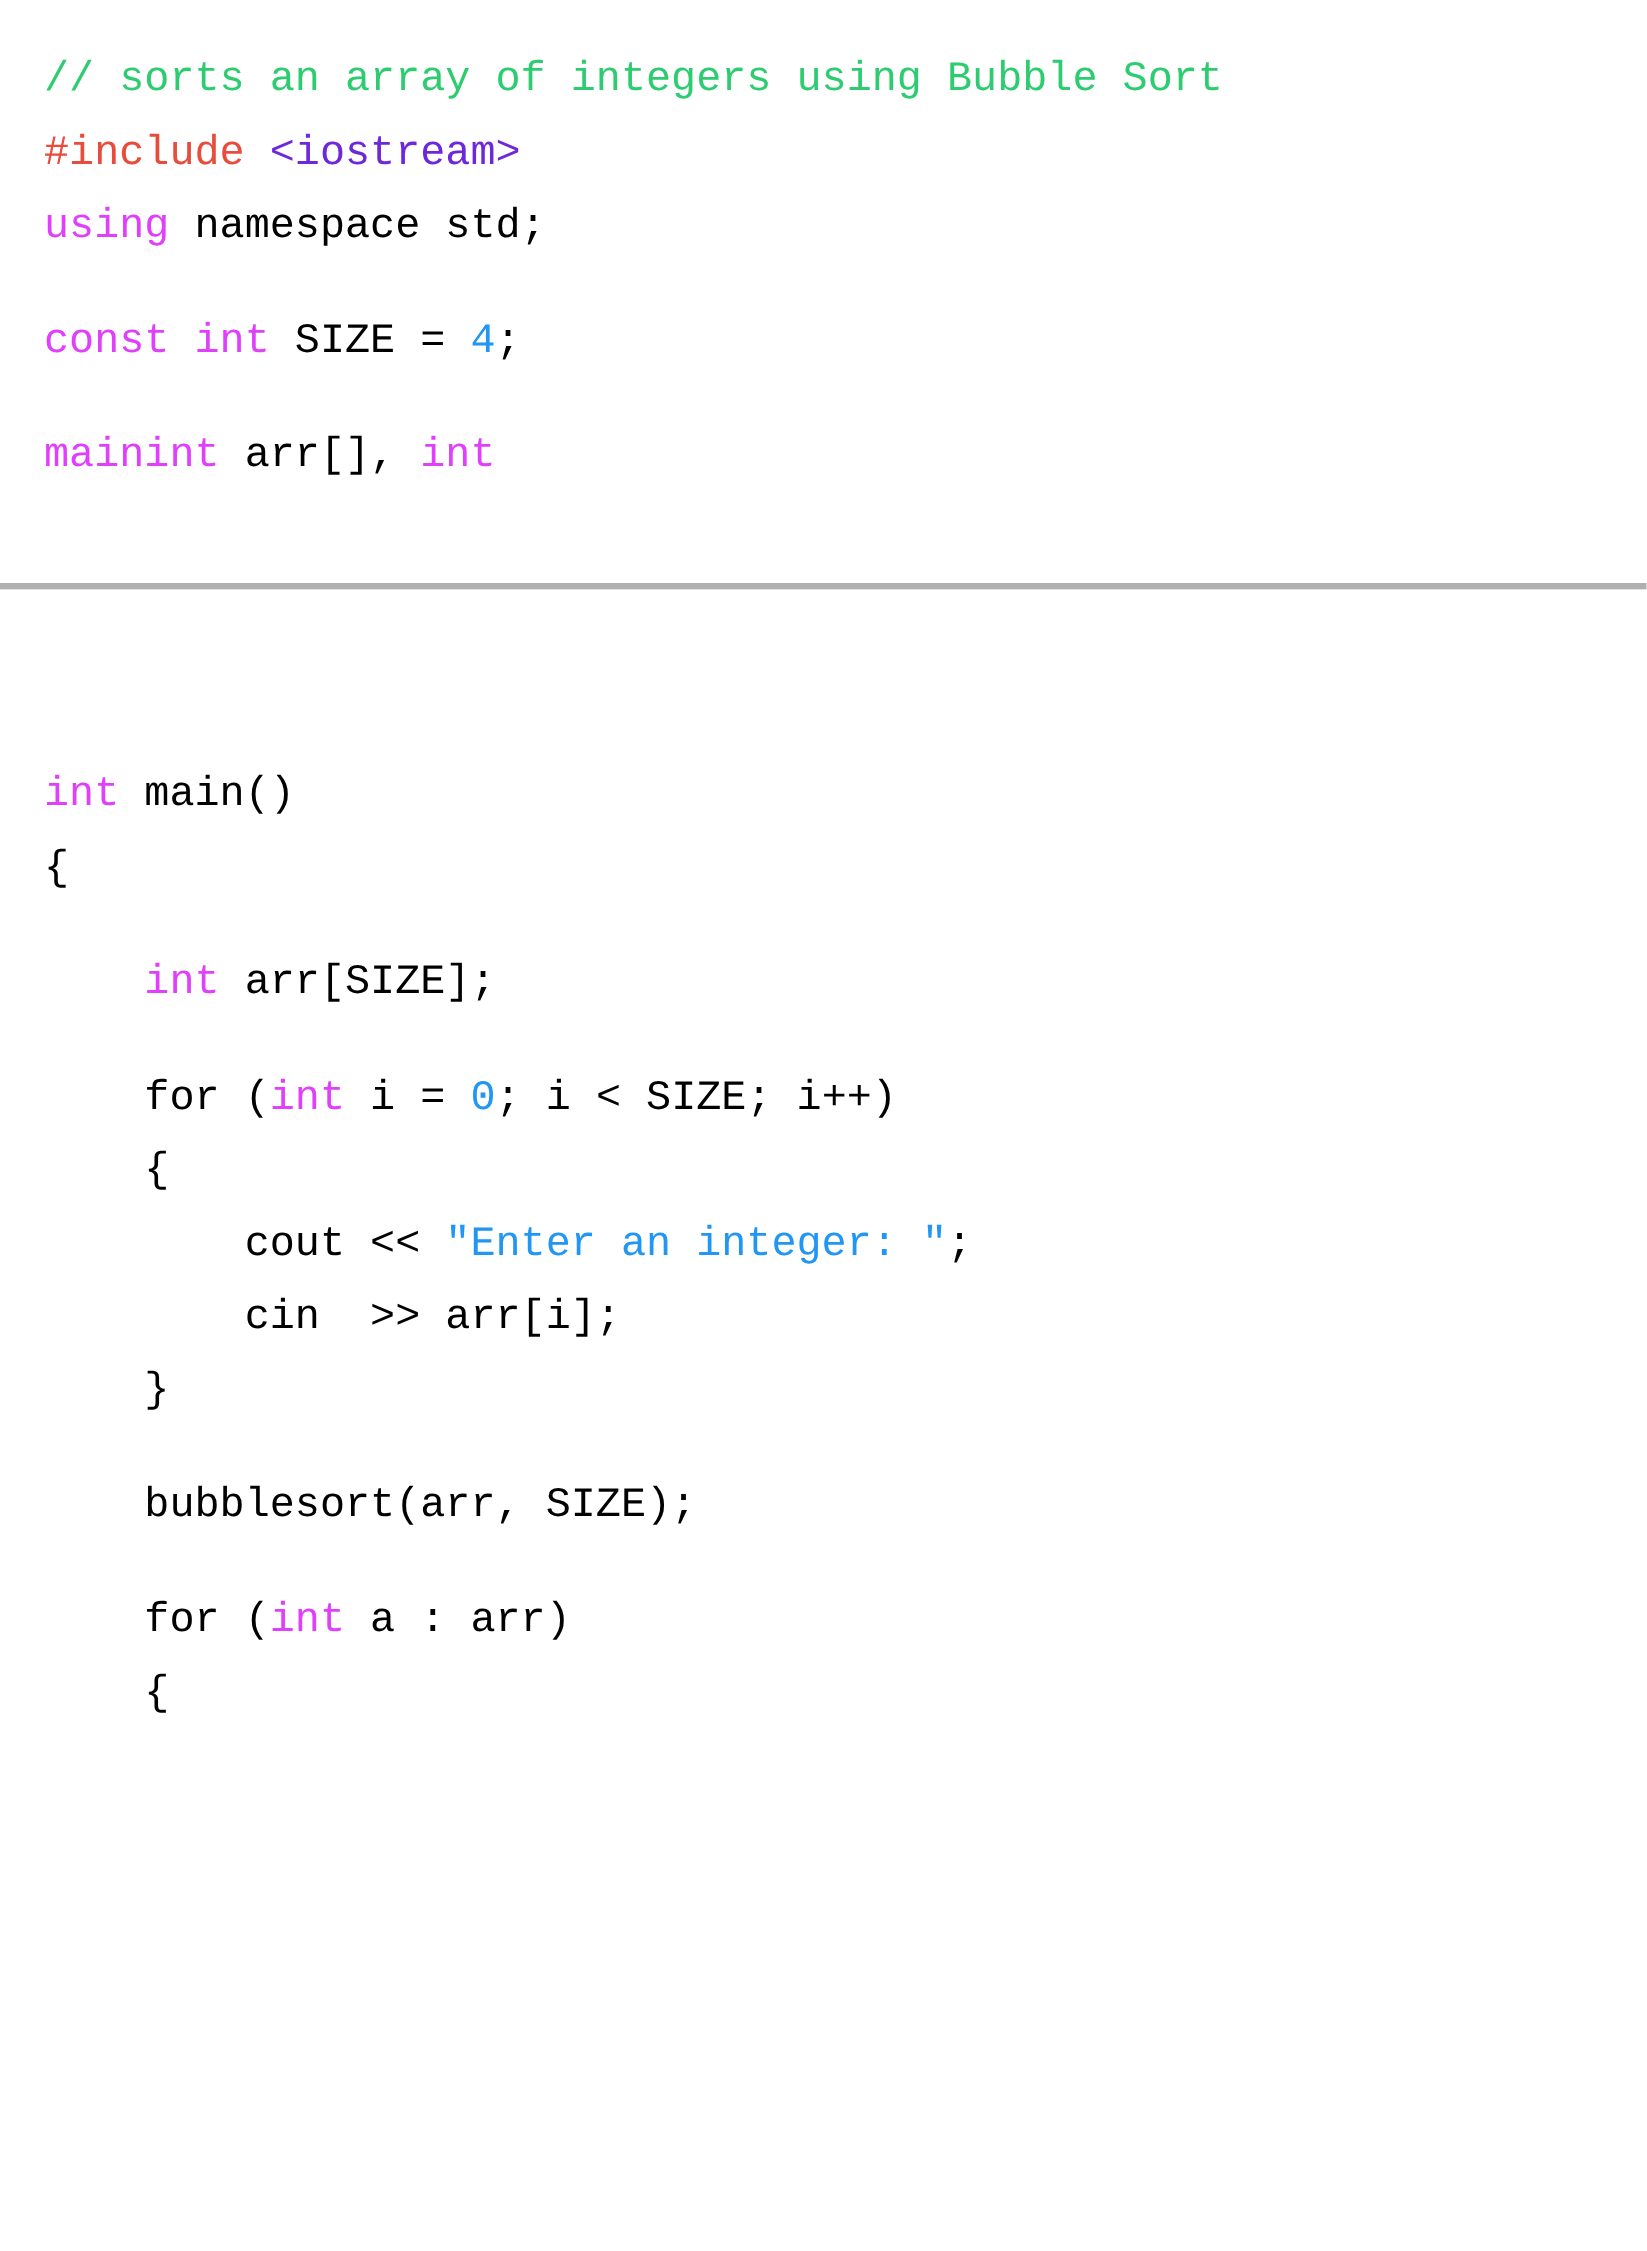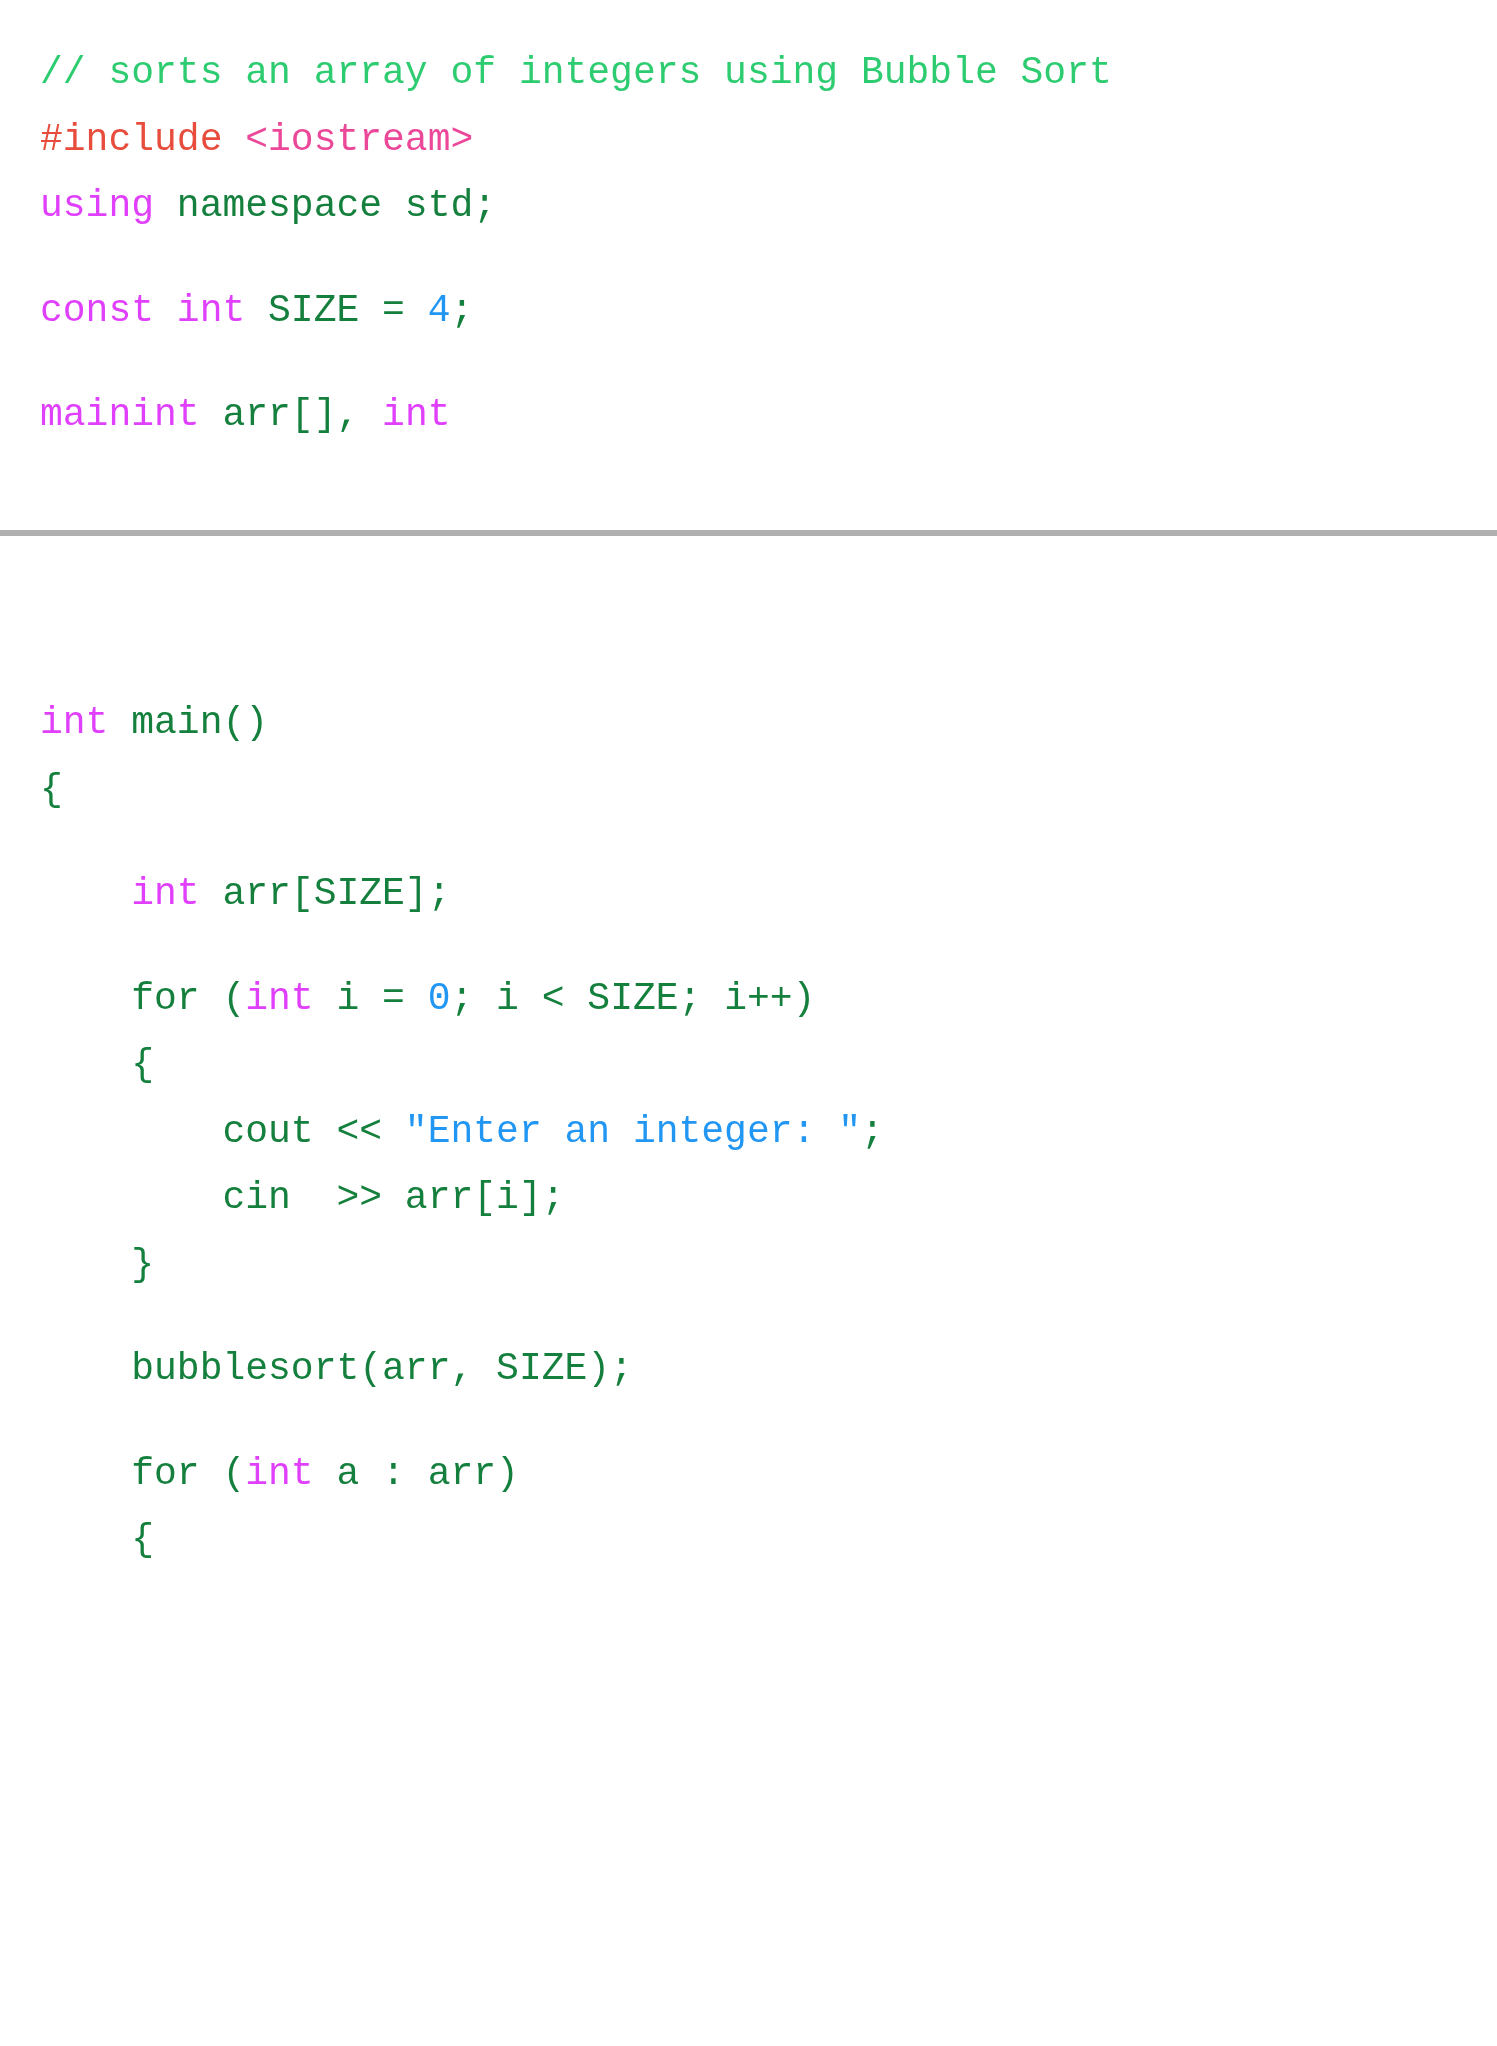--- a/index.html
+++ b/index.html
@@ -56,23 +56,23 @@
       
     }
 
     .spacer {
       height: 38px;
     }
 
     
     .c-comment   { color: #2ecc71; }   
     .c-include   { color: #e74c3c; }   
-    .c-header    { color: #ec4899; }   
+    .c-header    { color: #6d28d9; }   
     .c-keyword   { color: #e040fb; font-family: Liberation Mono, monospace; }   
-    .c-normal    { color: #15803d; }   
+    .c-normal    { color: #000000; }   
     .c-number    { color: #2196f3; }   
     .c-string    { color: #2196f3; }   
     .c-using     { color: #e040fb; }
   </style>
 </head>
 <body>
 
 <div class="code-editor">
   <div class="top-section" id="top-section">
   <div class="code-line"><span class="c-comment">// sorts an array of integers using Bubble Sort</span></div>

